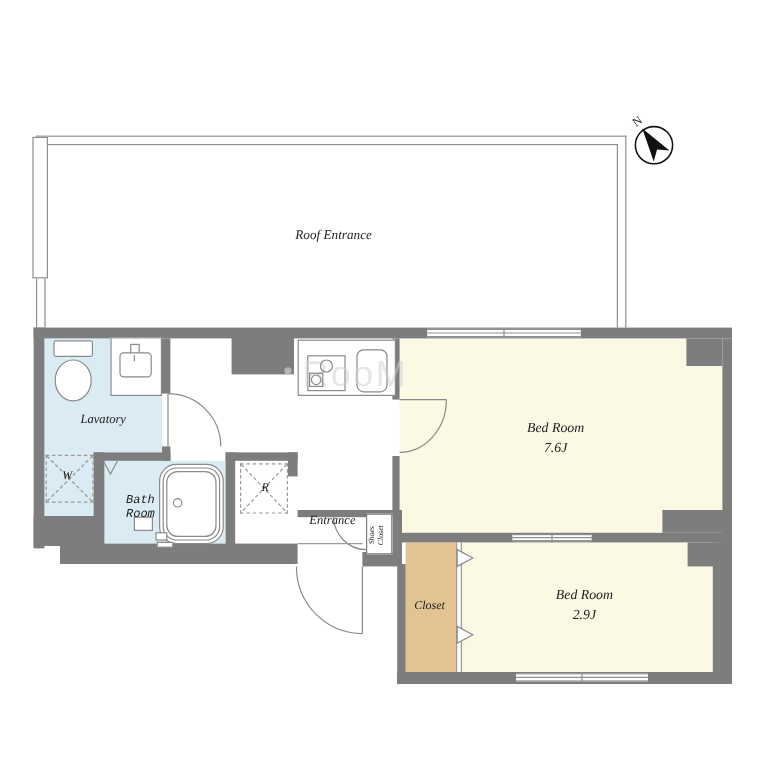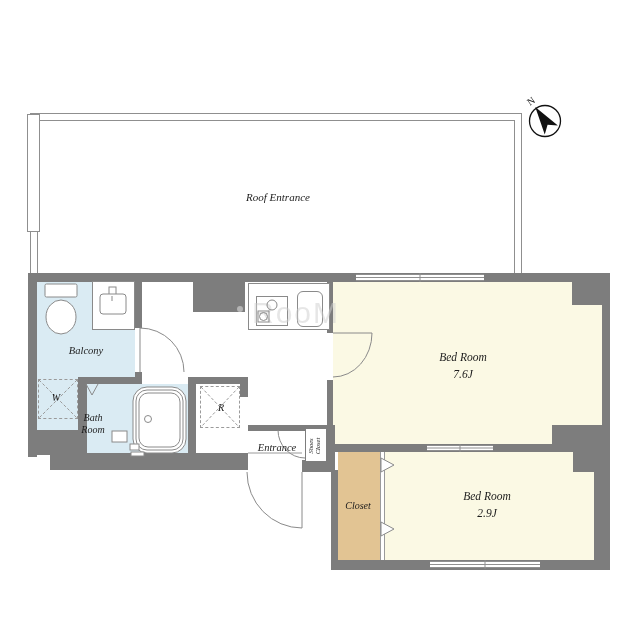--- a/index.html
+++ b/index.html
@@ -160,28 +160,28 @@
 
     <g>
       <circle cx="545" cy="121" r="15.5" fill="#fff" stroke="#111" stroke-width="1.3"></circle>
       <g transform="rotate(-35 545 121)">
         <polygon points="545,104 553,132 545,125.5 537,132" fill="#111"></polygon>
         <text x="545" y="100" text-anchor="middle" font-family="Liberation Serif, serif" font-size="10" fill="#111">N</text>
       </g>
     </g>
   </svg>
 
-  <div class="lbl" style="left:86px;top:350px;font-size:10.5px;">Balcony</div>
+  <div class="lbl" style="left:86px;top:350px;font-size:10.5px;">Lavatory</div>
   <div class="lbl s10" style="left:56px;top:397px;">W</div>
-  <div class="lbl s10" style="left:93px;top:424px;line-height:12px;">
+  <div class="lbl s10" style="left:117px;top:424px;line-height:12px;font-family:Liberation Mono, monospace;">
     <div>Bath</div>
     <div>Room</div>
   </div>
   <div class="lbl s10" style="left:221px;top:407px;">R</div>
-  <div class="lbl" style="left:277px;top:447px;font-size:10.5px;">Entrance</div>
+  <div class="lbl" style="left:277px;top:434px;font-size:10.5px;">Entrance</div>
   <div class="lbl s10" style="left:358px;top:505px;">Closet</div>
   <div class="lbl bedlbl" style="left:463px;top:366px;">
     <div>Bed Room</div>
     <div>7.6J</div>
   </div>
   <div class="lbl bedlbl" style="left:487px;top:505px;">
     <div>Bed Room</div>
     <div>2.9J</div>
   </div>
 

